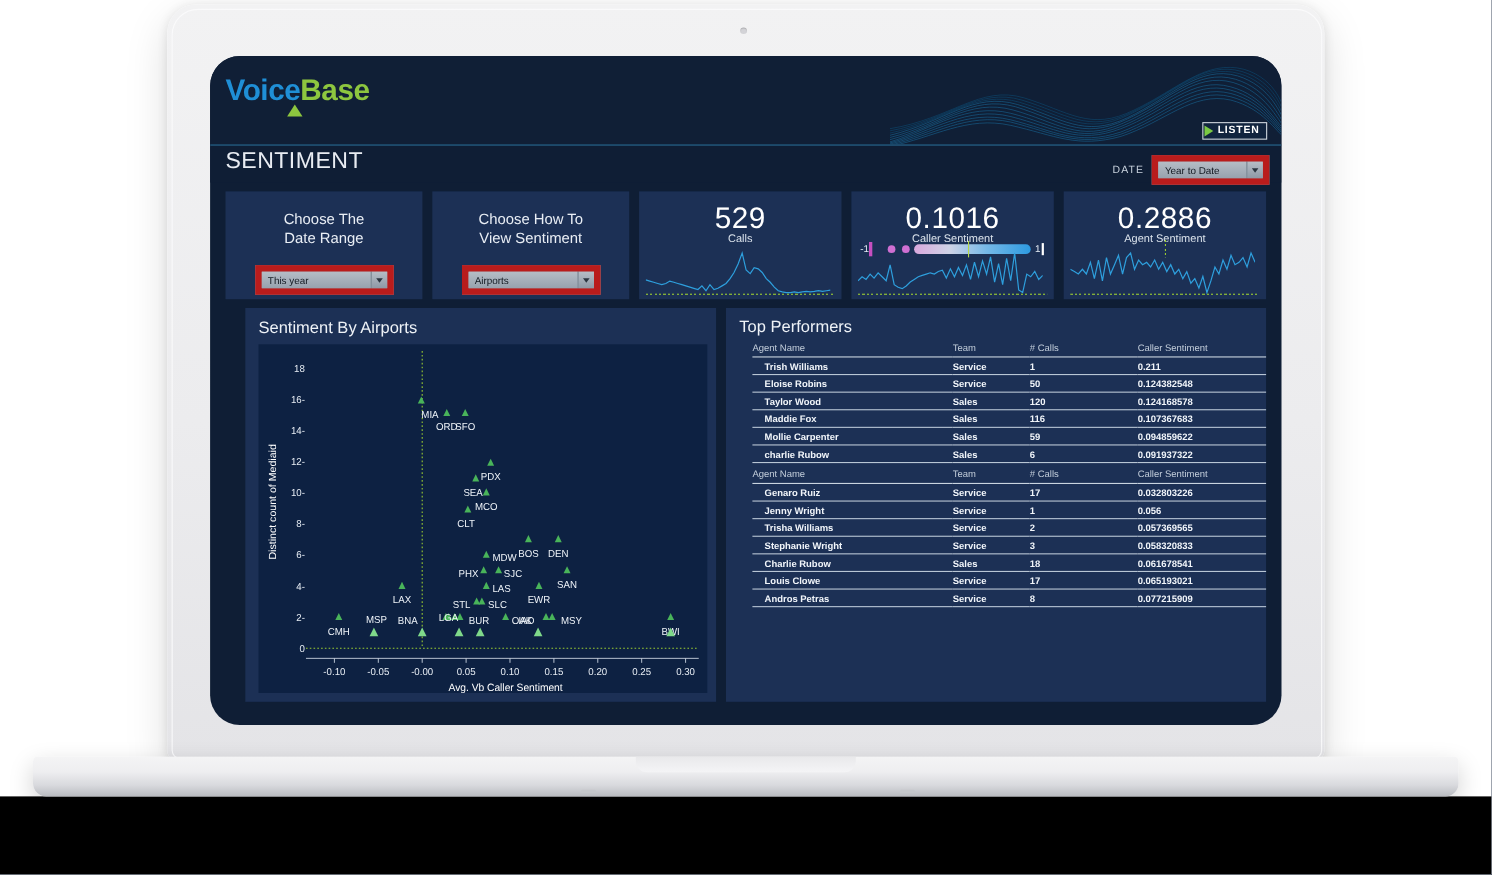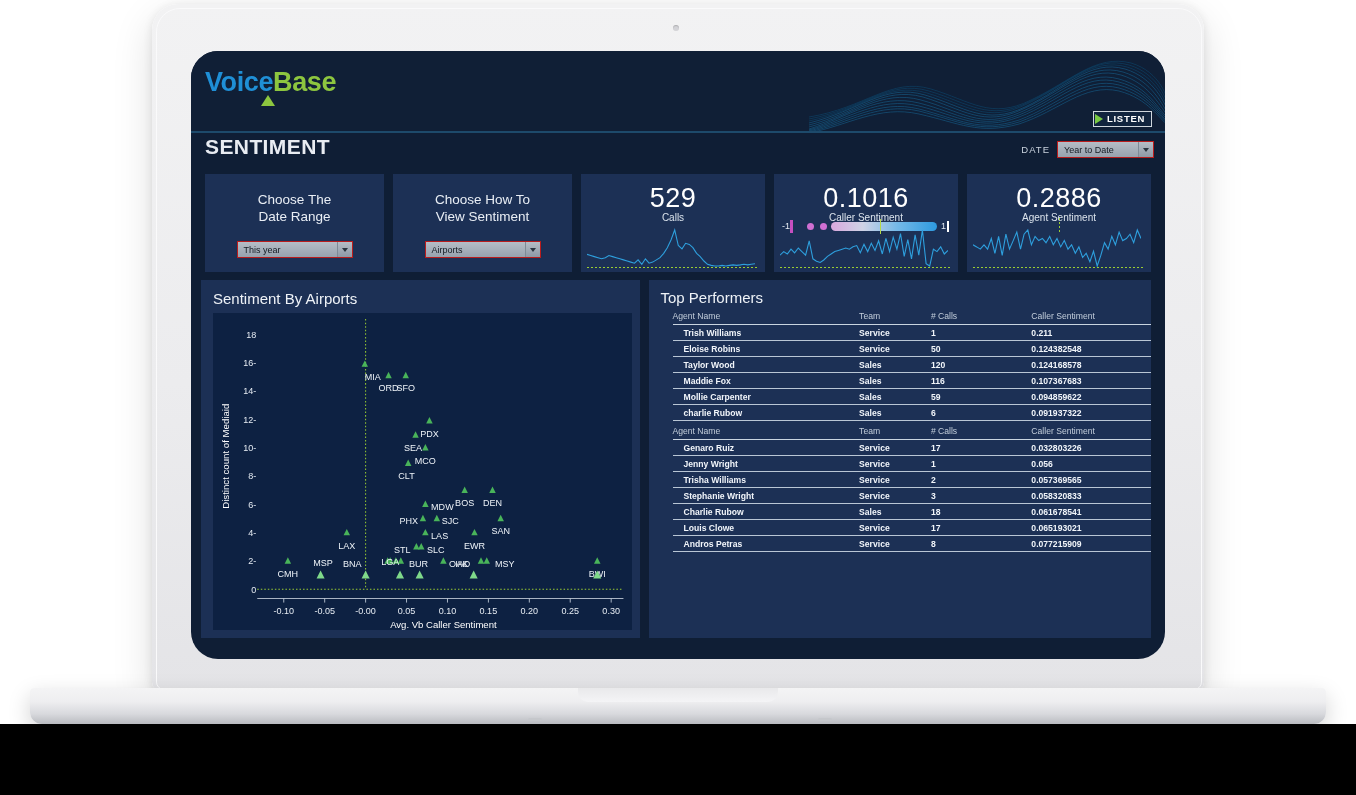--- a/index.html
+++ b/index.html
@@ -63,26 +63,26 @@
     position:absolute;right:13px;top:60px;
     border:1px solid #cfd6dd;background:#11243e;
     padding:1px 6px 2px 1px;display:flex;align-items:center;gap:4px;
     font-size:9.5px;color:#ffffff;letter-spacing:.7px;font-weight:bold;cursor:pointer;
   }
   #listen-play{width:0;height:0;border-top:5px solid transparent;border-bottom:5px solid transparent;border-left:8px solid #7ac943;}
   #header-rule{position:absolute;left:0;right:0;bottom:0;height:2px;background:#1d4a6b;}
 
   
   #title-row{position:relative;height:33px;background:#0f1e35;}
-  #page-title{position:absolute;left:14px;top:2px;font-size:21px;color:#e8ecf2;font-weight:700;letter-spacing:.4px;}
+  #page-title{position:absolute;left:14px;top:2px;font-size:21px;color:#e8ecf2;font-weight:400;letter-spacing:.4px;}
   #date-ctl{position:absolute;right:11px;top:8px;display:flex;align-items:center;gap:7px;}
   #date-label{font-size:9.5px;color:#c9d3de;letter-spacing:1px;}
   .tbl-select{
     display:flex;align-items:stretch;height:15px;
-    border:1px solid #b91c1c;background:#9aa5b1;text-align:right;
+    border:6px solid #b91c1c;background:#9aa5b1;text-align:right;
   }
   .tbl-select .val{
     display:flex;align-items:center;padding:0 6px;font-size:9px;color:#131a22;
     background:linear-gradient(180deg,#b5bdc6,#97a2ae);min-width:0;white-space:nowrap;
   }
   .tbl-select .arrow{
     width:14px;display:flex;align-items:center;justify-content:center;
     background:linear-gradient(180deg,#b5bdc6,#8e99a6);border-left:1px solid #7e8a96;
   }
   .tbl-select .arrow i{display:block;width:0;height:0;
@@ -110,21 +110,21 @@
   .sl-min,.sl-max{font-size:9px;color:#e5ecf4;}
   .sl-tick{width:2px;height:11px;background:#ffffff;margin:0 1px;}
   .sl-pinbar{width:3px;height:13px;background:#c64fc0;}
   .sl-dot{width:7px;height:7px;border-radius:50%;background:#cf6fd2;}
   .sl-track{flex:1;height:9px;border-radius:5px;margin:0 4px;
     background:linear-gradient(90deg,#d9a8dd 0%,#cfd3e6 30%,#76b9e8 62%,#2d9ae0 100%);position:relative;}
   .sl-handle{position:absolute;left:46%;top:-3px;width:1px;height:15px;background:#b6d84a;}
   .sl-leftdot{margin-right:6px;}
 
   
-  #main-row{display:flex;gap:9px;padding:8px 14px 0 10px;justify-content:center;}
+  #main-row{display:flex;gap:9px;padding:8px 14px 0 32px;justify-content:center;}
   #scatter-panel{background:#1c3055;flex:1 1 436px;height:358px;position:relative;}
   #tables-panel{background:#1c3055;flex:1 1 500px;height:358px;position:relative;}
   .panel-title{color:#eef2f7;font-size:15px;font-weight:300;padding:10px 0 0 12px;}
   #plot-area{position:absolute;left:12px;right:8px;top:33px;bottom:8px;background:#0d2142;}
 
   
   #scatter-svg{display:block;width:100%;height:100%;}
   .axis-txt{fill:#e6ecf3;font-size:9px;font-family:"Liberation Sans",sans-serif;}
   .axis-title{fill:#ffffff;font-size:9.5px;font-family:"Liberation Sans",sans-serif;}
   .pt-lbl{fill:#eef3f8;font-size:9px;font-family:"Liberation Sans",sans-serif;}

